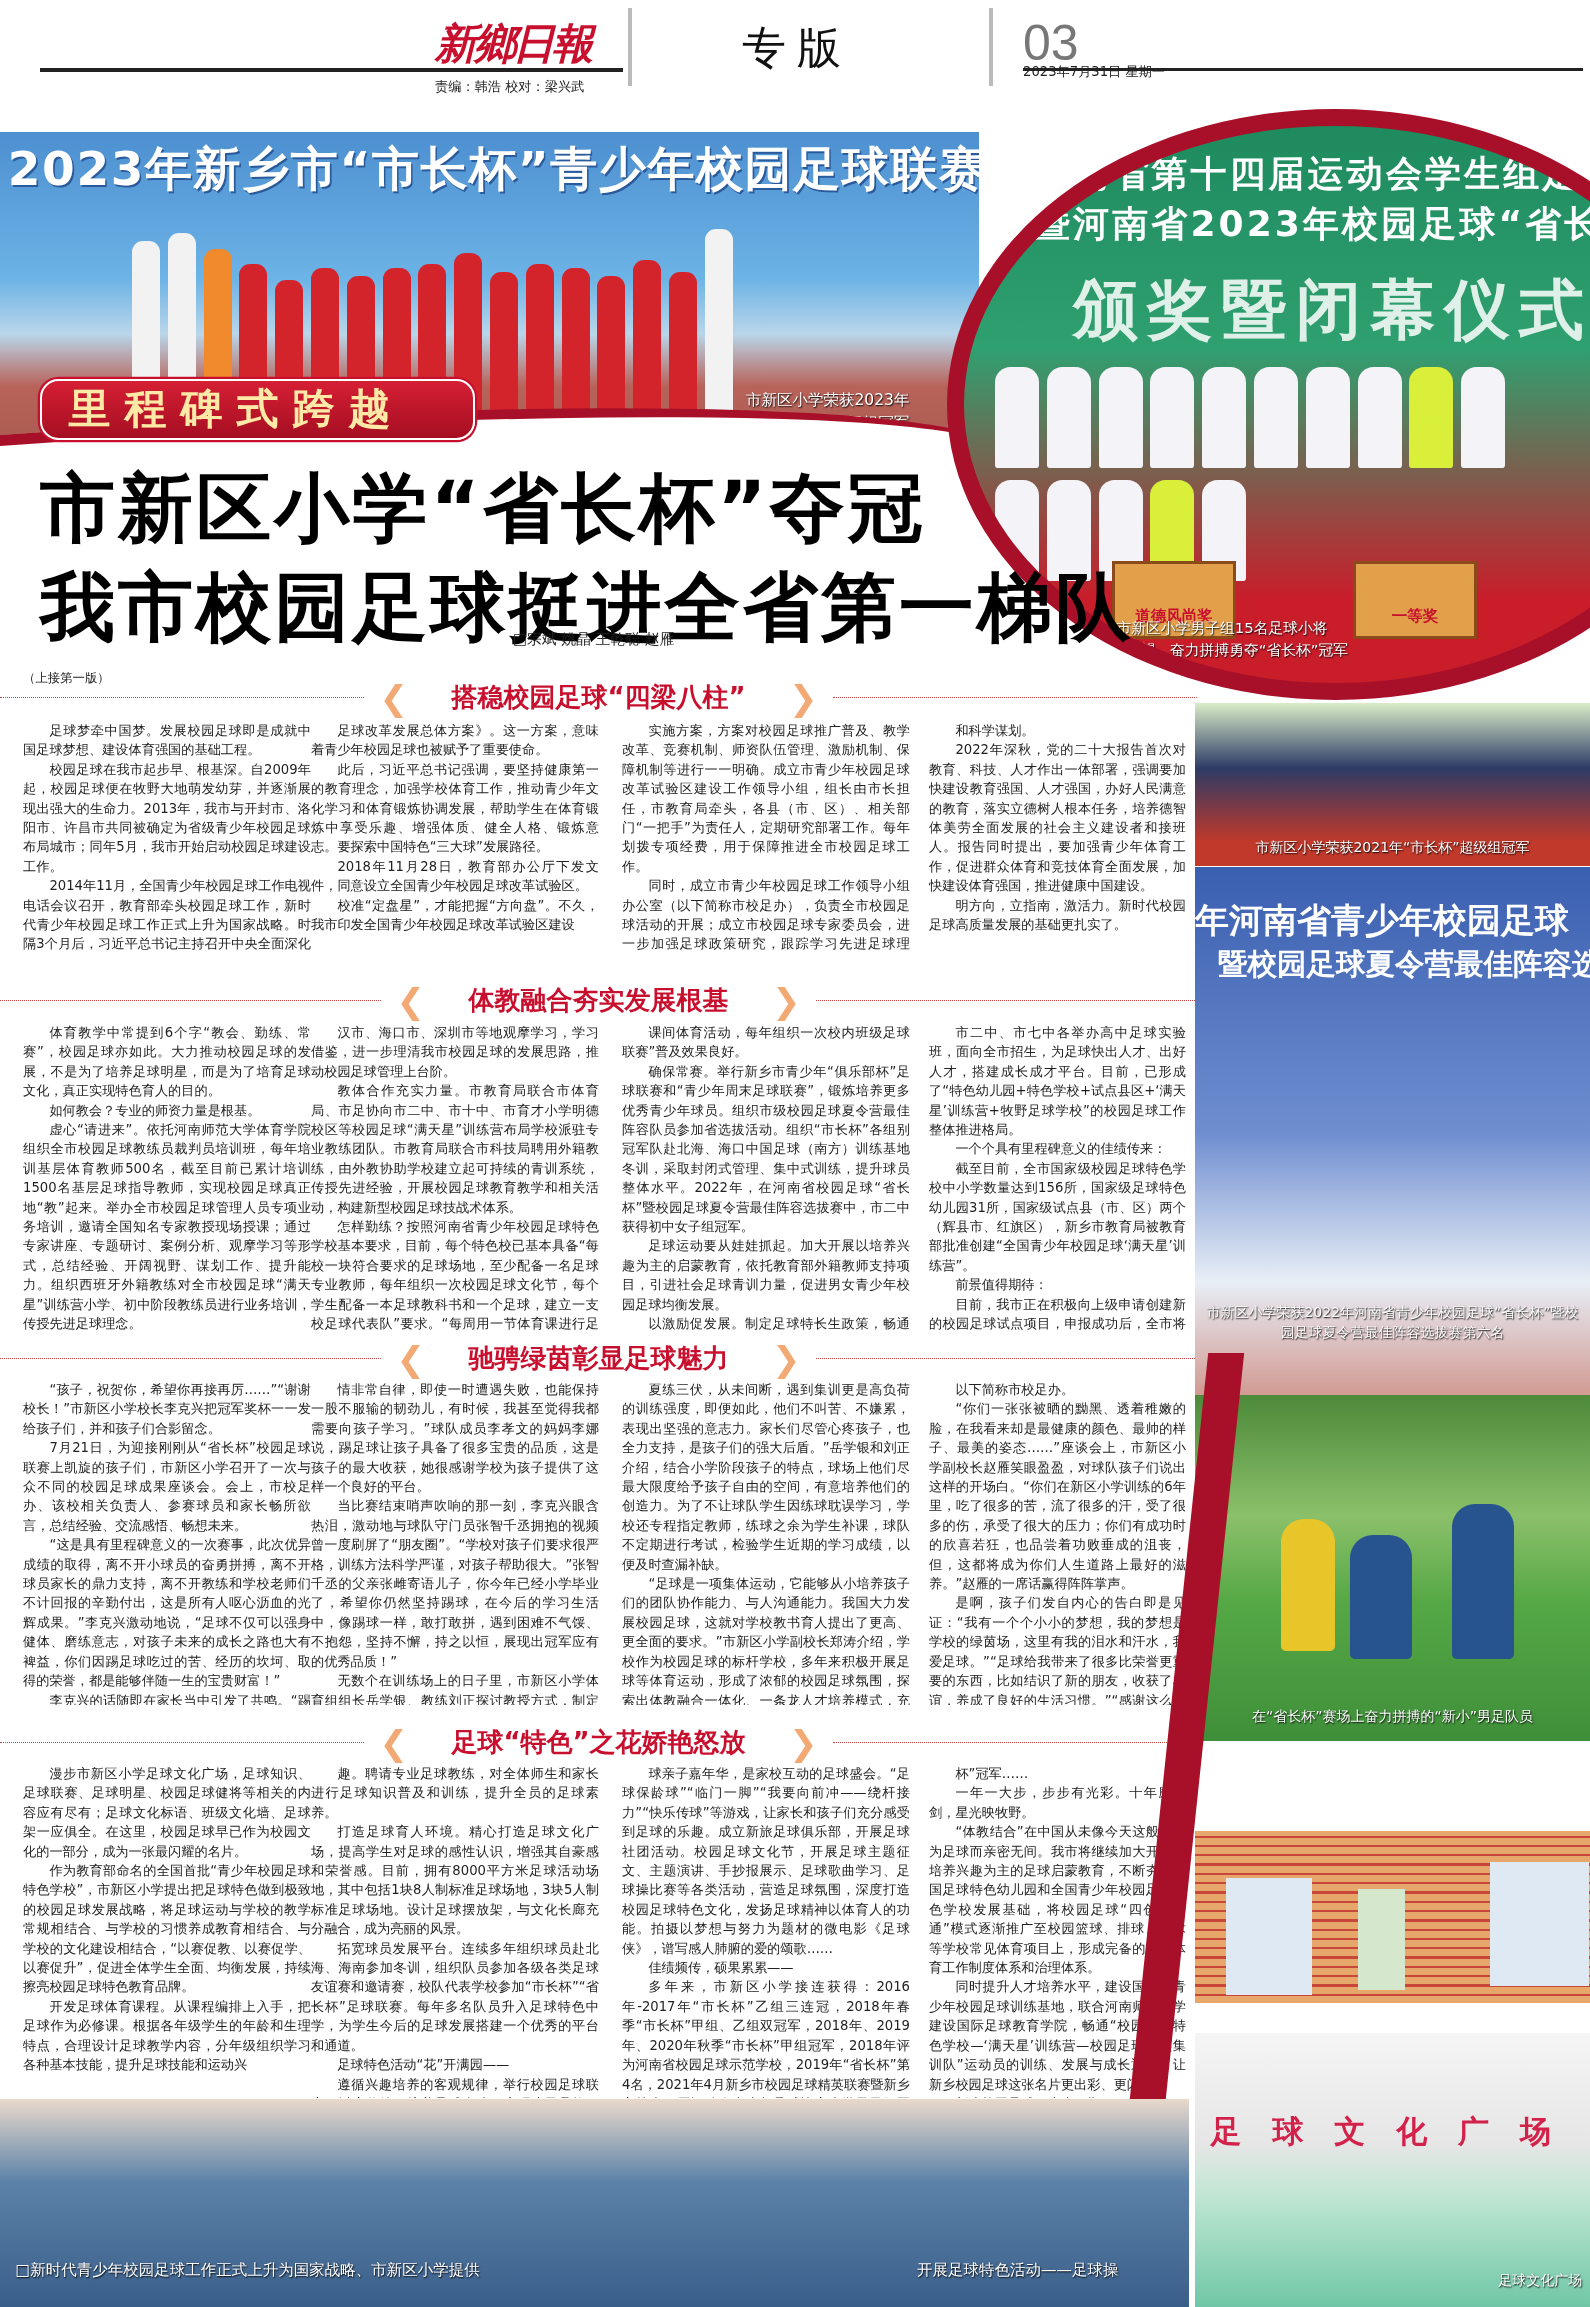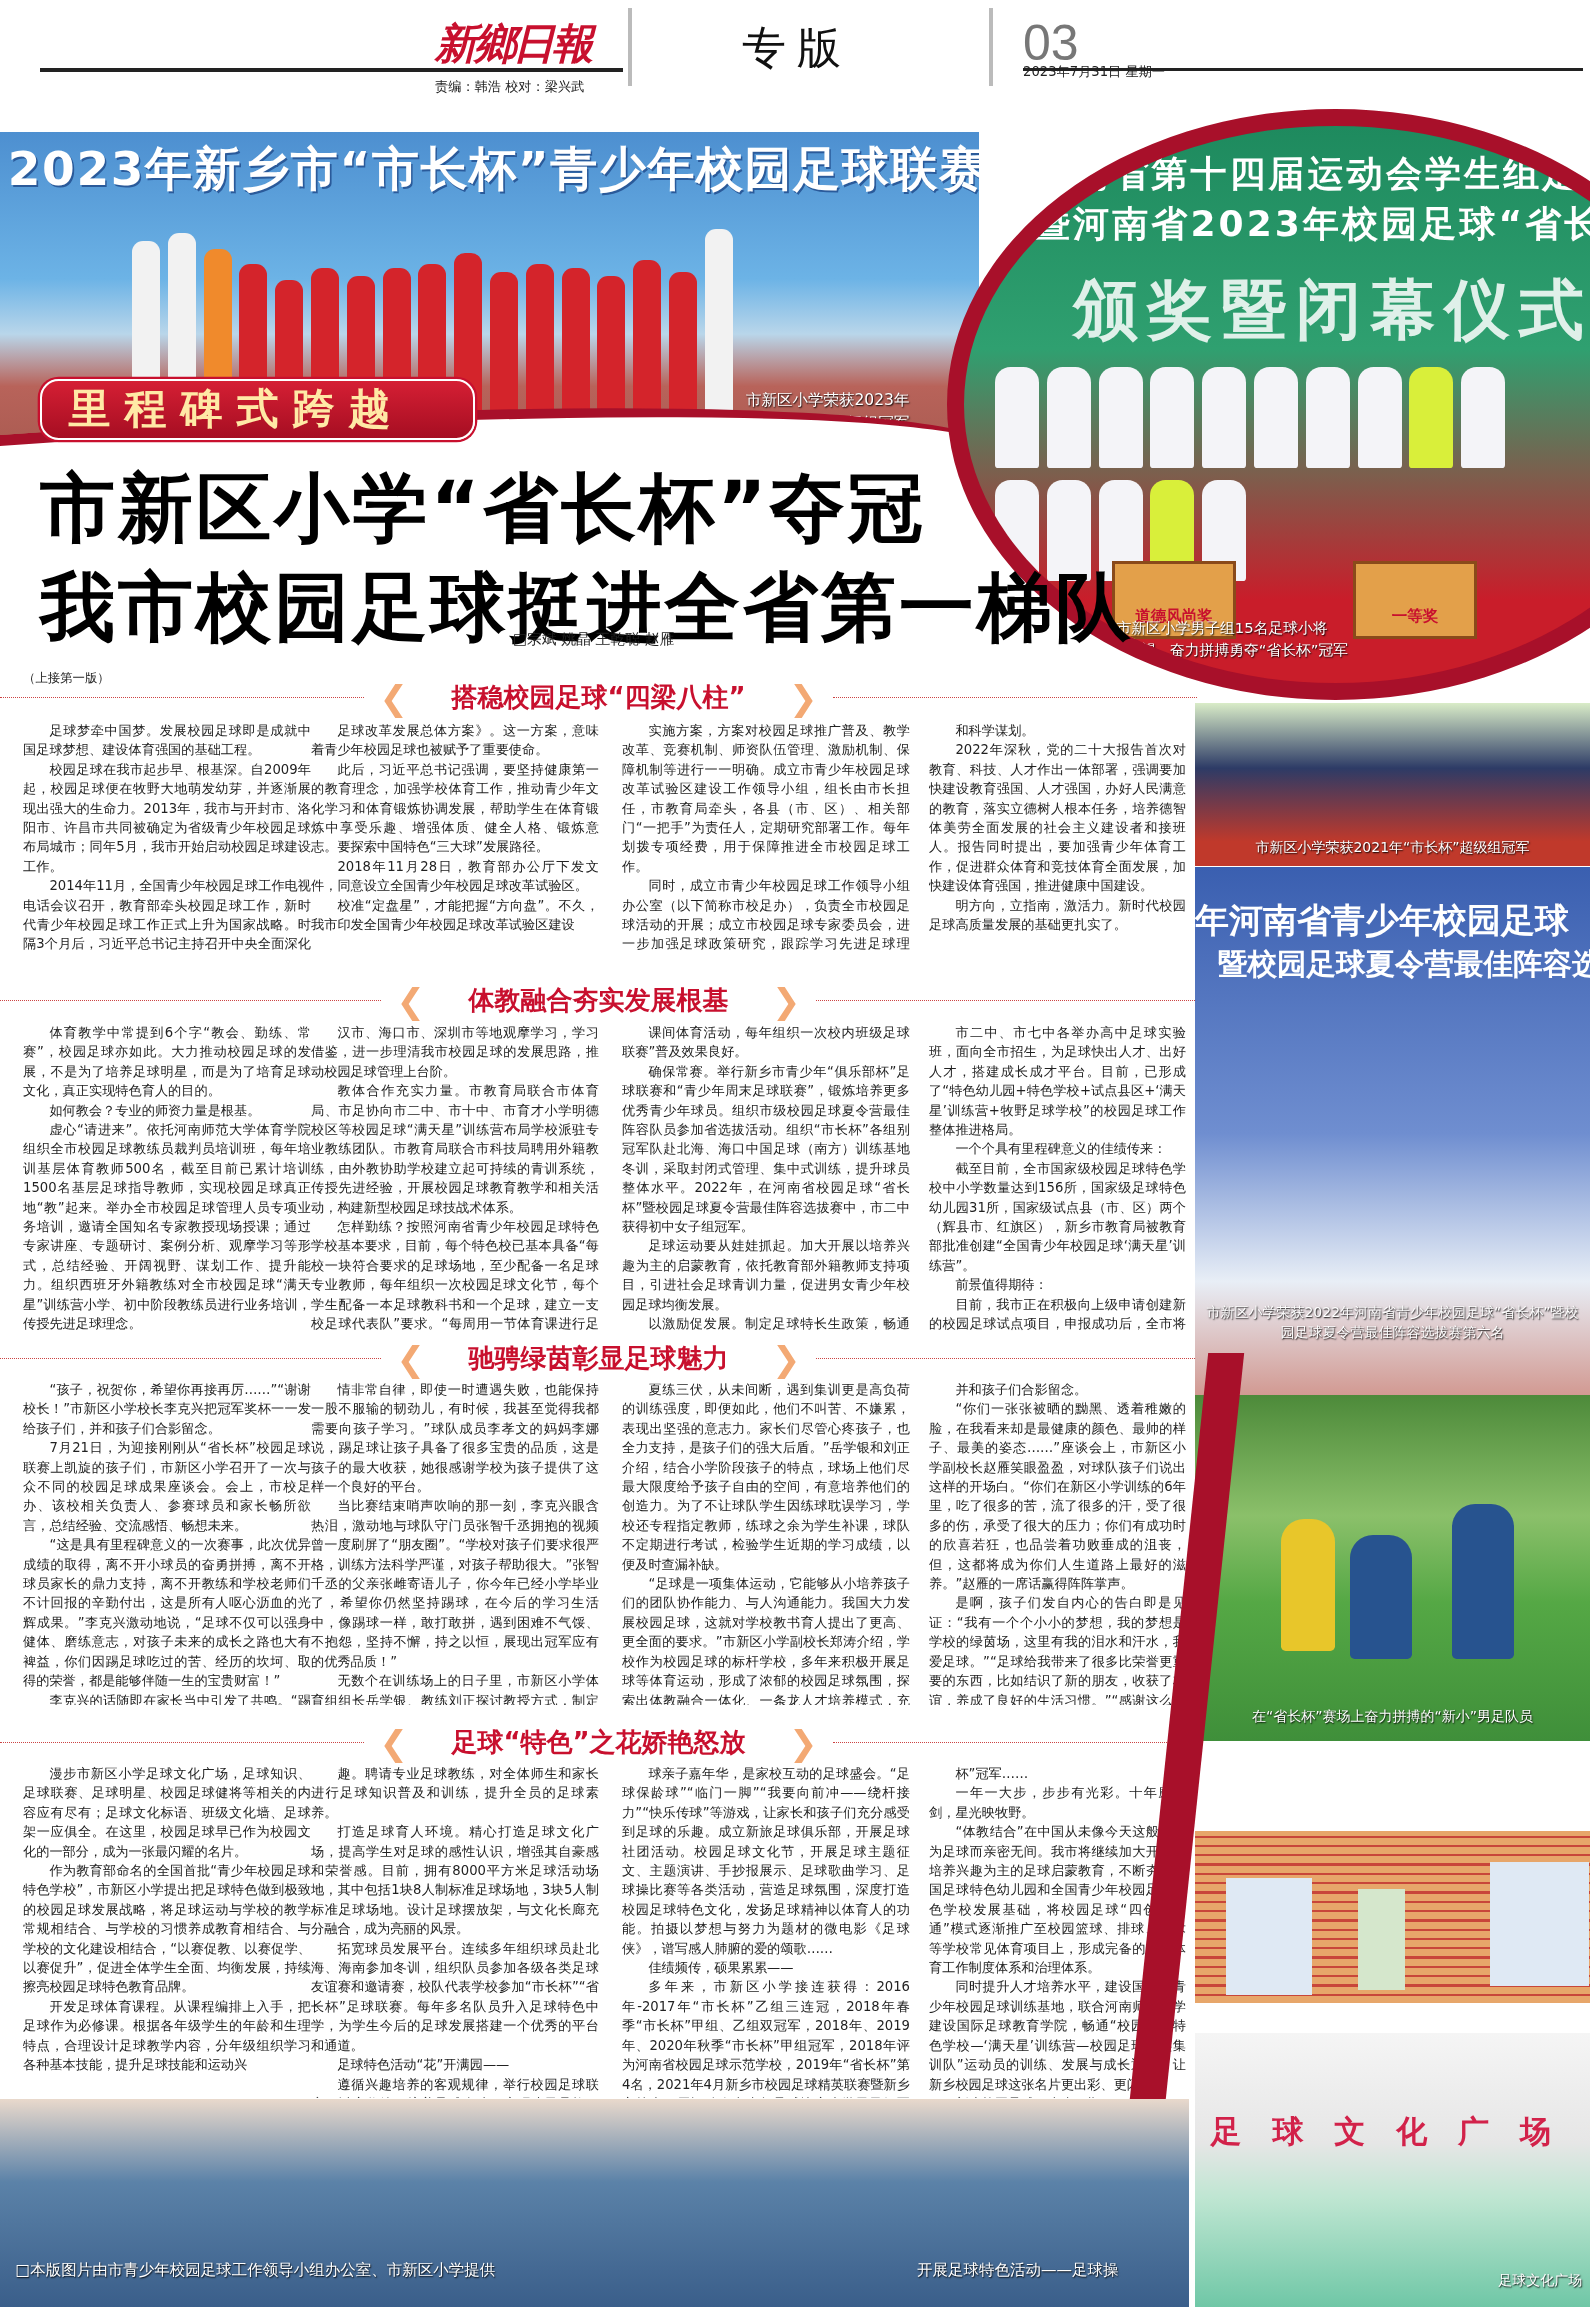--- a/index.html
+++ b/index.html
@@ -206,21 +206,21 @@
 <div class="abs col" style="left:311px;top:1380px;width:288px;height:325px">
     <p>情非常自律，即使一时遭遇失败，也能保持一股不服输的韧劲儿，有时候，我甚至觉得我都需要向孩子学习。”球队成员李孝文的妈妈李娜说，踢足球让孩子具备了很多宝贵的品质，这是孩子的最大收获，她很感谢学校为孩子提供了这样一个良好的平台。</p>
     <p>当比赛结束哨声吹响的那一刻，李克兴眼含热泪，激动地与球队守门员张智千丞拥抱的视频曾一度刷屏了“朋友圈”。“学校对孩子们要求很严格，训练方法科学严谨，对孩子帮助很大。”张智千丞的父亲张雌寄语儿子，你今年已经小学毕业了，希望你仍然坚持踢球，在今后的学习生活中，像踢球一样，敢打敢拼，遇到困难不气馁、不抱怨，坚持不懈，持之以恒，展现出冠军应有的优秀品质！”</p>
     <p>无数个在训练场上的日子里，市新区小学体育组组长岳学银、教练刘正探讨教授方式，制定训练计划，规范行为习惯。“孩子们冬练三九、</p>
   </div>
 <div class="abs col" style="left:622px;top:1380px;width:288px;height:325px">
     <p>夏练三伏，从未间断，遇到集训更是高负荷的训练强度，即便如此，他们不叫苦、不嫌累，表现出坚强的意志力。家长们尽管心疼孩子，也全力支持，是孩子们的强大后盾。”岳学银和刘正介绍，结合小学阶段孩子的特点，球场上他们尽最大限度给予孩子自由的空间，有意培养他们的创造力。为了不让球队学生因练球耽误学习，学校还专程指定教师，练球之余为学生补课，球队不定期进行考试，检验学生近期的学习成绩，以便及时查漏补缺。</p>
     <p>“足球是一项集体运动，它能够从小培养孩子们的团队协作能力、与人沟通能力。我国大力发展校园足球，这就对学校教书育人提出了更高、更全面的要求。”市新区小学副校长郑涛介绍，学校作为校园足球的标杆学校，多年来积极开展足球等体育运动，形成了浓郁的校园足球氛围，探索出体教融合一体化、一条龙人才培养模式，充分发挥了示范引领作用，契合了教育</p>
   </div>
 <div class="abs col" style="left:929px;top:1380px;width:257px;height:325px">
-    <p>并和孩子们合影留念。</p>
+    <p>以下简称市校足办。</p>
     <p>“你们一张张被晒的黝黑、透着稚嫩的脸，在我看来却是最健康的颜色、最帅的样子、最美的姿态……”座谈会上，市新区小学副校长赵雁笑眼盈盈，对球队孩子们说出这样的开场白。“你们在新区小学训练的6年里，吃了很多的苦，流了很多的汗，受了很多的伤，承受了很大的压力；你们有成功时的欣喜若狂，也品尝着功败垂成的沮丧，但，这都将成为你们人生道路上最好的滋养。”赵雁的一席话赢得阵阵掌声。</p>
     <p>是啊，孩子们发自内心的告白即是见证：“我有一个个小小的梦想，我的梦想是学校的绿茵场，这里有我的泪水和汗水，我爱足球。”“足球给我带来了很多比荣誉更重要的东西，比如结识了新的朋友，收获了友谊，养成了良好的生活习惯。”“感谢这么多年学校老师、教练对我的栽培，也谢谢爸爸妈妈为我们的默默付出和支持，你们辛苦了”……</p>
   </div>
 
 <div class="abs sec" style="top:1723px">
   <span class="dots"></span>
     <span class="chev">❮</span>
   <span class="title">足球“特色”之花娇艳怒放</span>
   <span class="chev">❯</span>
     <span class="dots"></span>
@@ -270,15 +270,15 @@
   <div style="position:absolute;left:295px;top:31px;width:99px;height:124px;background:#dfe9f4"></div>
   <div class="cap" style="top:175px">市新区小学丰富多彩的足球文化墙</div>
 </div>
 <div class="abs rph" style="top:2033px;height:274px;background:linear-gradient(#f5f5f5 0%,#e6e6e6 40%,#bfe6d2 60%,#6fc7a6 100%)">
   <div style="position:absolute;left:15.5px;top:78px;font-size:31px;font-weight:bold;color:#d2224a;white-space:pre;letter-spacing:3.1px">足  球  文  化  广  场</div>
   <div class="cap" style="top:237px;text-align:right">足球文化广场</div>
 </div>
 <div class="abs redband"></div>
 
 <div class="abs bottom"></div>
-<div class="abs bot-cap" style="left:15.5px">□本版图片由市青少年校园足球工作领导小组办公室、市新区小学提供</div>
+<div class="abs bot-cap" style="left:15.5px">□新时代青少年校园足球工作正式上升为国家战略、市新区小学提供</div>
 <div class="abs bot-cap" style="left:917px">开展足球特色活动——足球操</div>
 
 
 </body></html>

